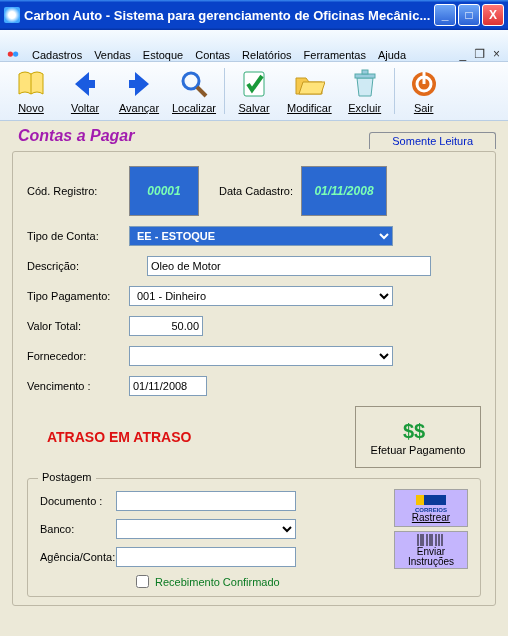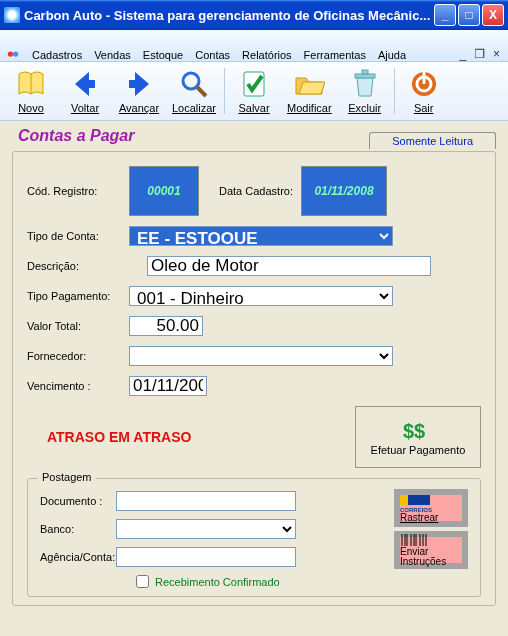--- a/index.html
+++ b/index.html
@@ -97,21 +97,21 @@
   .mainframe { margin-top:-2px; padding:14px 14px 8px 14px;}
   .row { display:flex; align-items:center; margin-bottom:10px; }
   .lbl-col { width: 102px; color:#000; }
   .val-blue {
     background:#2a69d1; color:#7cffb5; font-style:italic; font-weight:bold;
     padding:17px 10px; min-width:70px; text-align:center; border:1px solid #888;
     font-size:12px;
   }
   .lbl-inline { margin-right:8px; margin-left:20px;}
   select, input[type=text] {
-    border:1px solid #7f9db9; background:#fff; font-size:17px;
+    border:1px solid #7f9db9; background:#fff; font-size:11px;
     height:20px; padding:1px 3px;
   }
   .sel-wide { width: 264px; }
   .inp-wide { width: 284px; margin-left: 18px; }
   .inp-med { width: 74px; text-align:right; padding-right:6px;}
   .inp-date { width: 78px; }
   .sel-wide2 { width: 264px; }
   .alert-row {
     display:flex; align-items:center; margin:8px 0 4px 0;
   }
@@ -129,22 +129,22 @@
     margin-top:10px; position:relative;
   }
   .groupbox .gtitle {
     position:absolute; top:-8px; left:10px; background:#ece9d8; padding:0 4px; font-size:11px;
   }
   .grow { display:flex; align-items:center; margin-bottom:8px;}
   .glbl { width:76px; }
   .ginp { width:180px; }
   .side-btns { position:absolute; right:12px; top:10px; display:flex; flex-direction:column; gap:4px;}
   .side-btn {
-    border:6px solid #a3a3a3; background:#fca5a5; width:74px; height:38px;
-    display:flex; flex-direction:column; align-items:flex-start; justify-content:center;
+    border:1px solid #a3a3a3; background:#c4b5fd; width:74px; height:38px;
+    display:flex; flex-direction:column; align-items:center; justify-content:center;
     cursor:pointer; font-size:10px; line-height:1.05;
   }
   .side-btn .ic{width:30px;height:14px;}
   .chk-row { display:flex; align-items:center; margin-top:2px; margin-left:96px;}
   .chk-row input { margin-right:6px; }
   .chk-row span { color:#0a7a22; }
   .sel-tipo { width:264px; background:#2a69d1; color:#fff; font-weight:bold;}
 </style>
 </head>
 <body>

